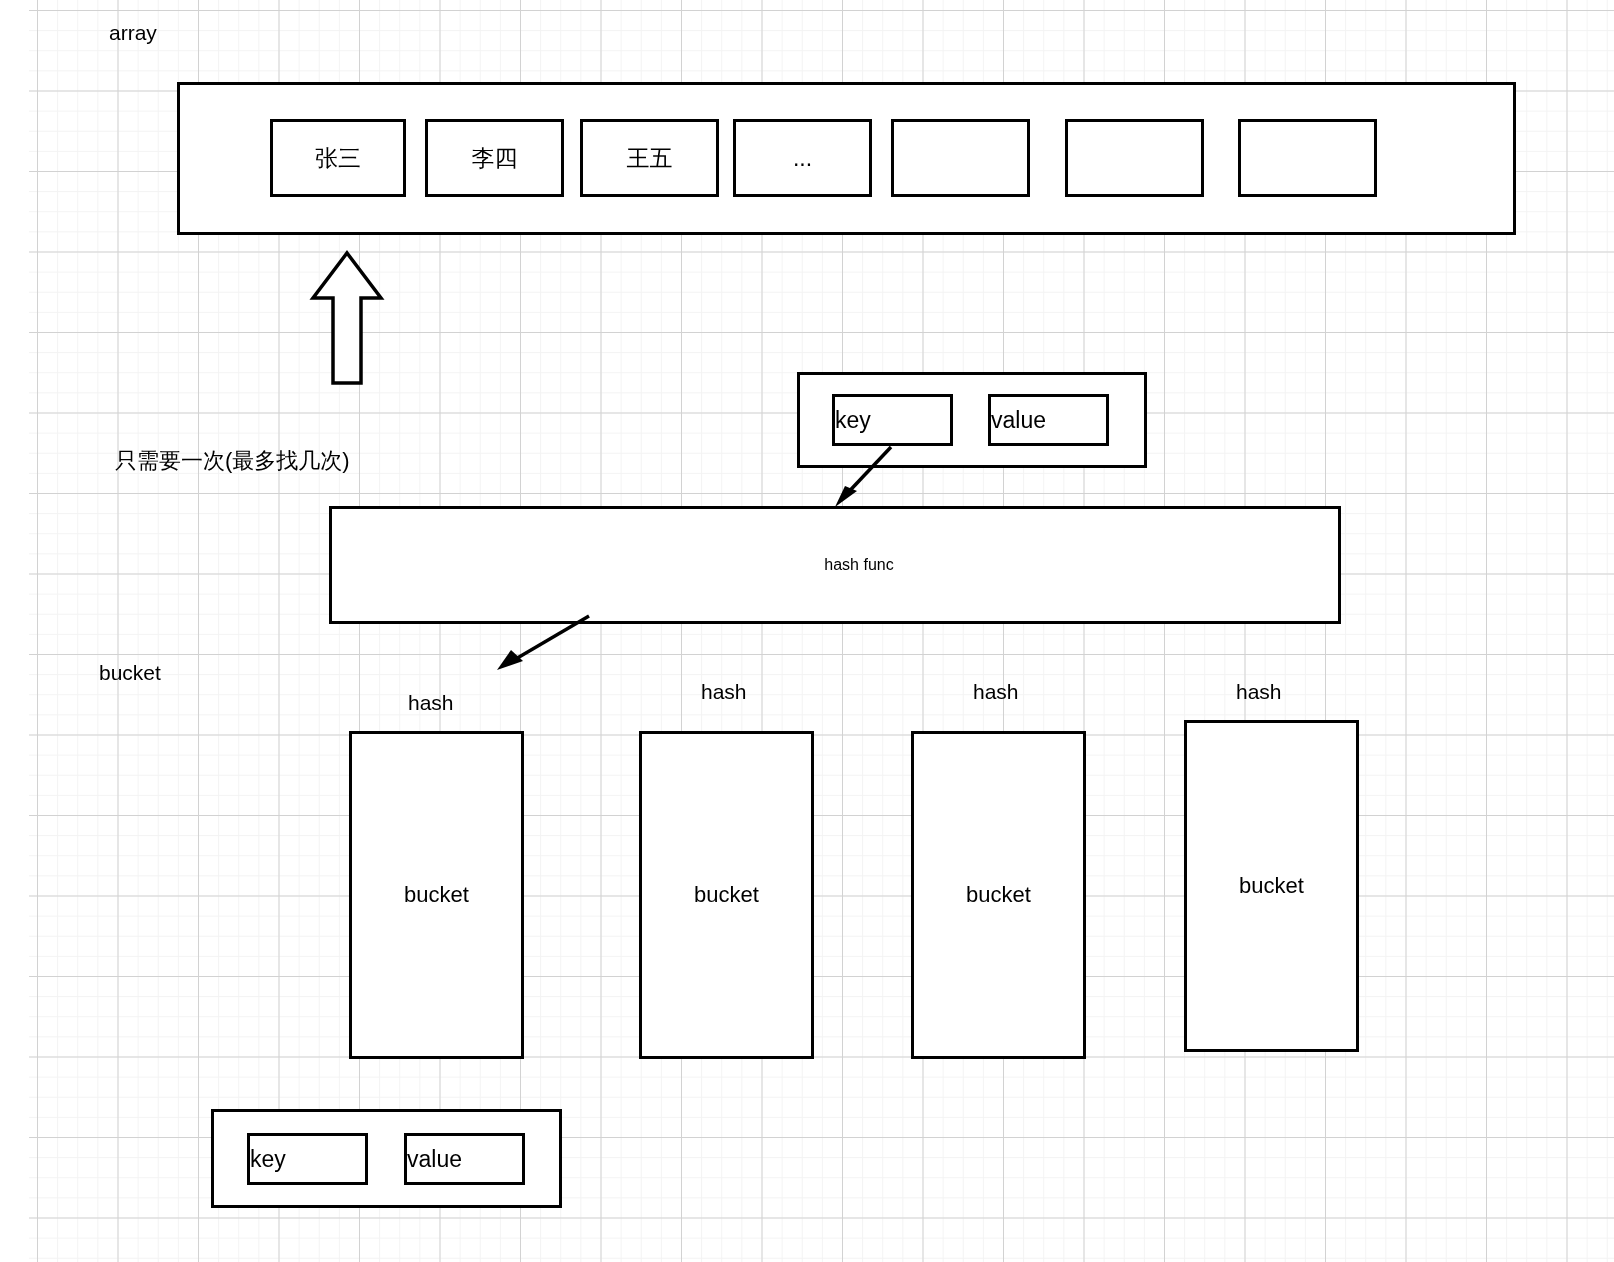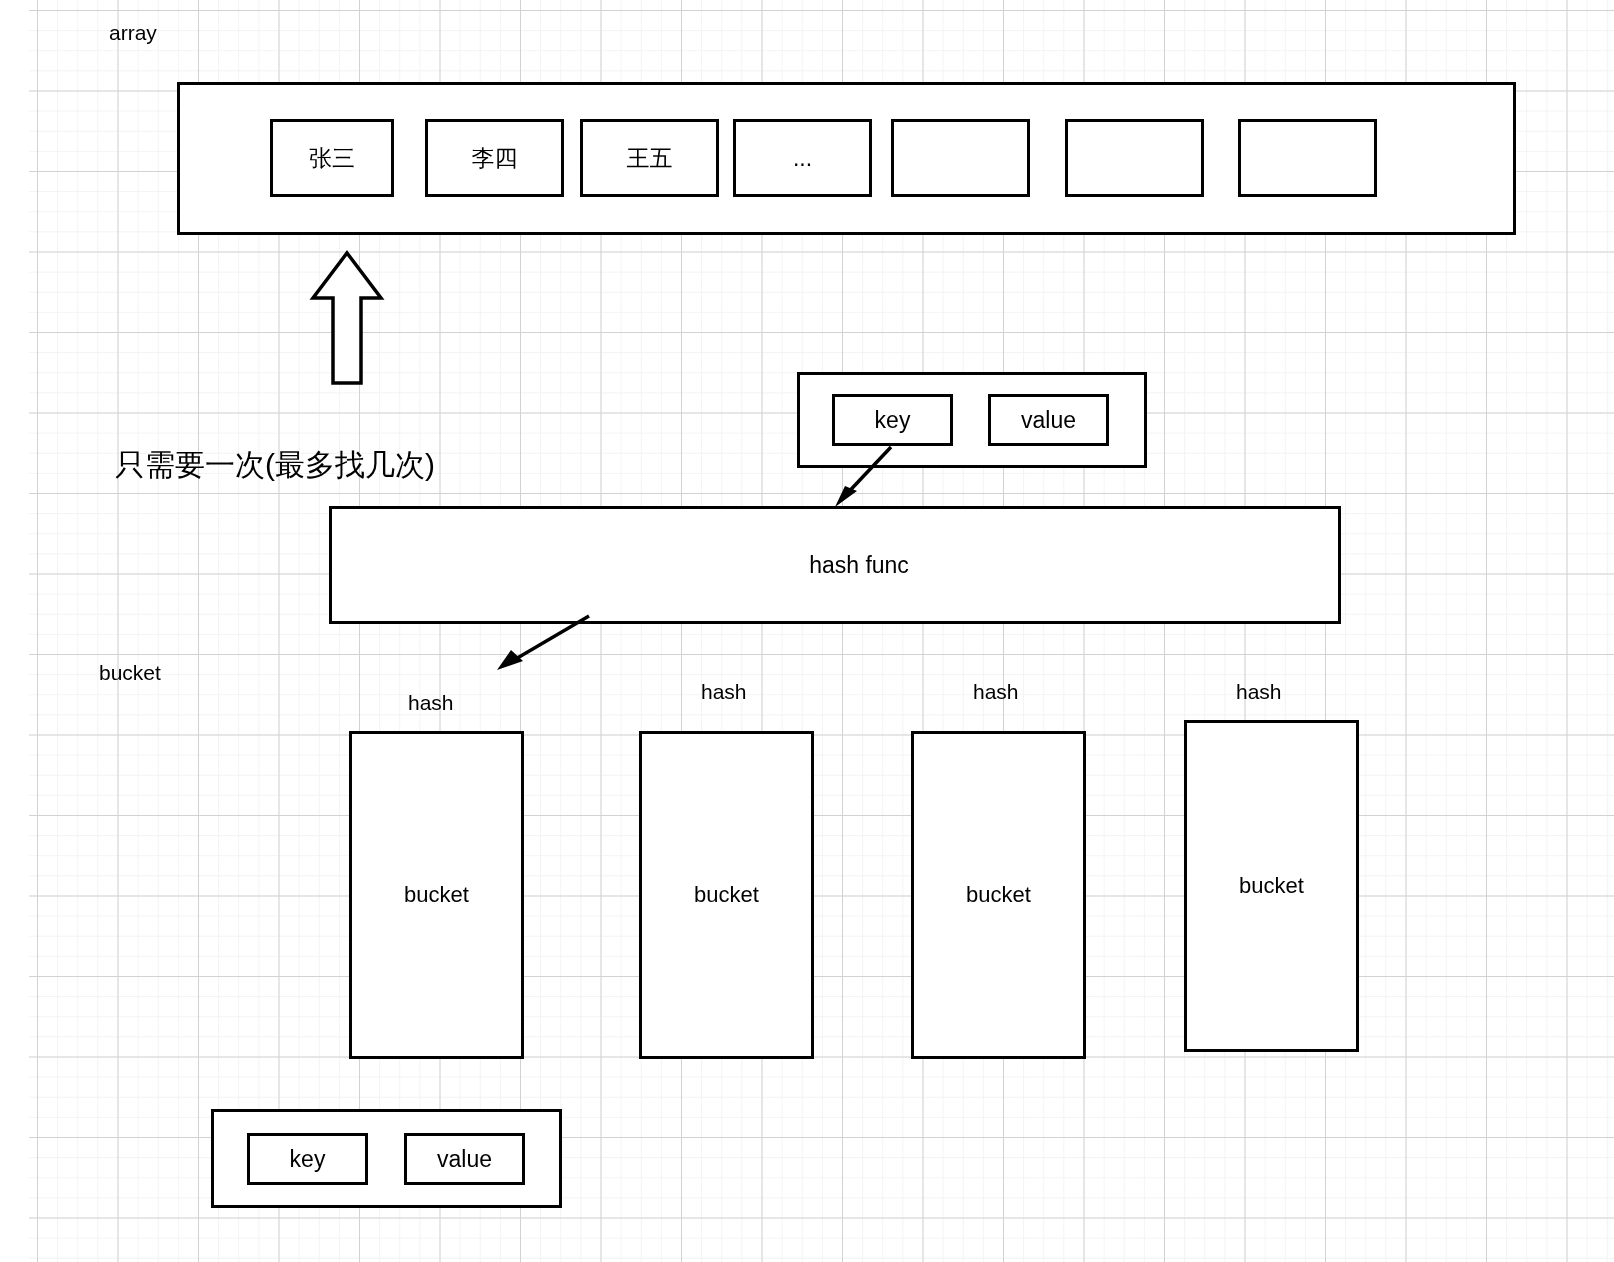--- a/index.html
+++ b/index.html
@@ -54,63 +54,63 @@
     border: 3px solid #000000;
     background: #ffffff;
   }
   .kvcell {
     position: absolute;
     box-sizing: border-box;
     border: 3px solid #000000;
     background: #ffffff;
     display: flex;
     align-items: center;
-    justify-content: center;
+    justify-content: flex-start;
     font-size: 23px;
   }
   .bucket {
     position: absolute;
     box-sizing: border-box;
     border: 3px solid #000000;
     background: #ffffff;
     display: flex;
     align-items: center;
     justify-content: center;
     font-size: 22px;
   }
   .hashfunc {
     position: absolute;
     box-sizing: border-box;
     border: 3px solid #000000;
     background: #ffffff;
     display: flex;
     align-items: center;
     justify-content: center;
-    font-size: 23px;
+    font-size: 16px;
     padding-left: 48px;
   }
   svg.overlay {
     position: absolute;
     left: 0;
     top: 0;
     width: 1614px;
     height: 1262px;
     pointer-events: none;
   }
 </style>
 </head>
 <body>
 
 <div id="canvas">
 
   <div class="lbl" style="left:80px; top:22px;">array</div>
 
   <div class="box" style="left:148px; top:82px; width:1339px; height:153px;"></div>
 
-  <div class="cell" style="left:241px; top:119px; width:124px; height:78px;">
+  <div class="cell" style="left:241px; top:119px; width:136px; height:78px;">
     <span>张三</span>
   </div>
   <div class="cell" style="left:551px; top:119px; width:139px; height:78px;">
     <span>王五</span>
   </div>
   <div class="cell" style="left:396px; top:119px; width:139px; height:78px;">
     <span>李四</span>
   </div>
   <div class="cell" style="left:704px; top:119px; width:139px; height:78px;">
     <span>...</span>
@@ -118,21 +118,21 @@
   <div class="cell" style="left:862px; top:119px; width:139px; height:78px;">
     <span></span>
   </div>
   <div class="cell" style="left:1036px; top:119px; width:139px; height:78px;">
     <span></span>
   </div>
   <div class="cell" style="left:1209px; top:119px; width:139px; height:78px;">
     <span></span>
   </div>
 
-  <div class="lbl" style="left:86px; top:450px; font-size:30px;">只需要一次(最多找几次)</div>
+  <div class="lbl" style="left:86px; top:450px; font-size:22px;">只需要一次(最多找几次)</div>
 
   <div class="kvbox" style="left:768px; top:372px; width:350px; height:96px;"></div>
   <div class="kvcell" style="left:803px; top:394px; width:121px; height:52px;">
     <span>key</span>
   </div>
   <div class="kvcell" style="left:959px; top:394px; width:121px; height:52px;">
     <span>value</span>
   </div>
 
   <div class="hashfunc" style="left:300px; top:506px; width:1012px; height:118px;">

